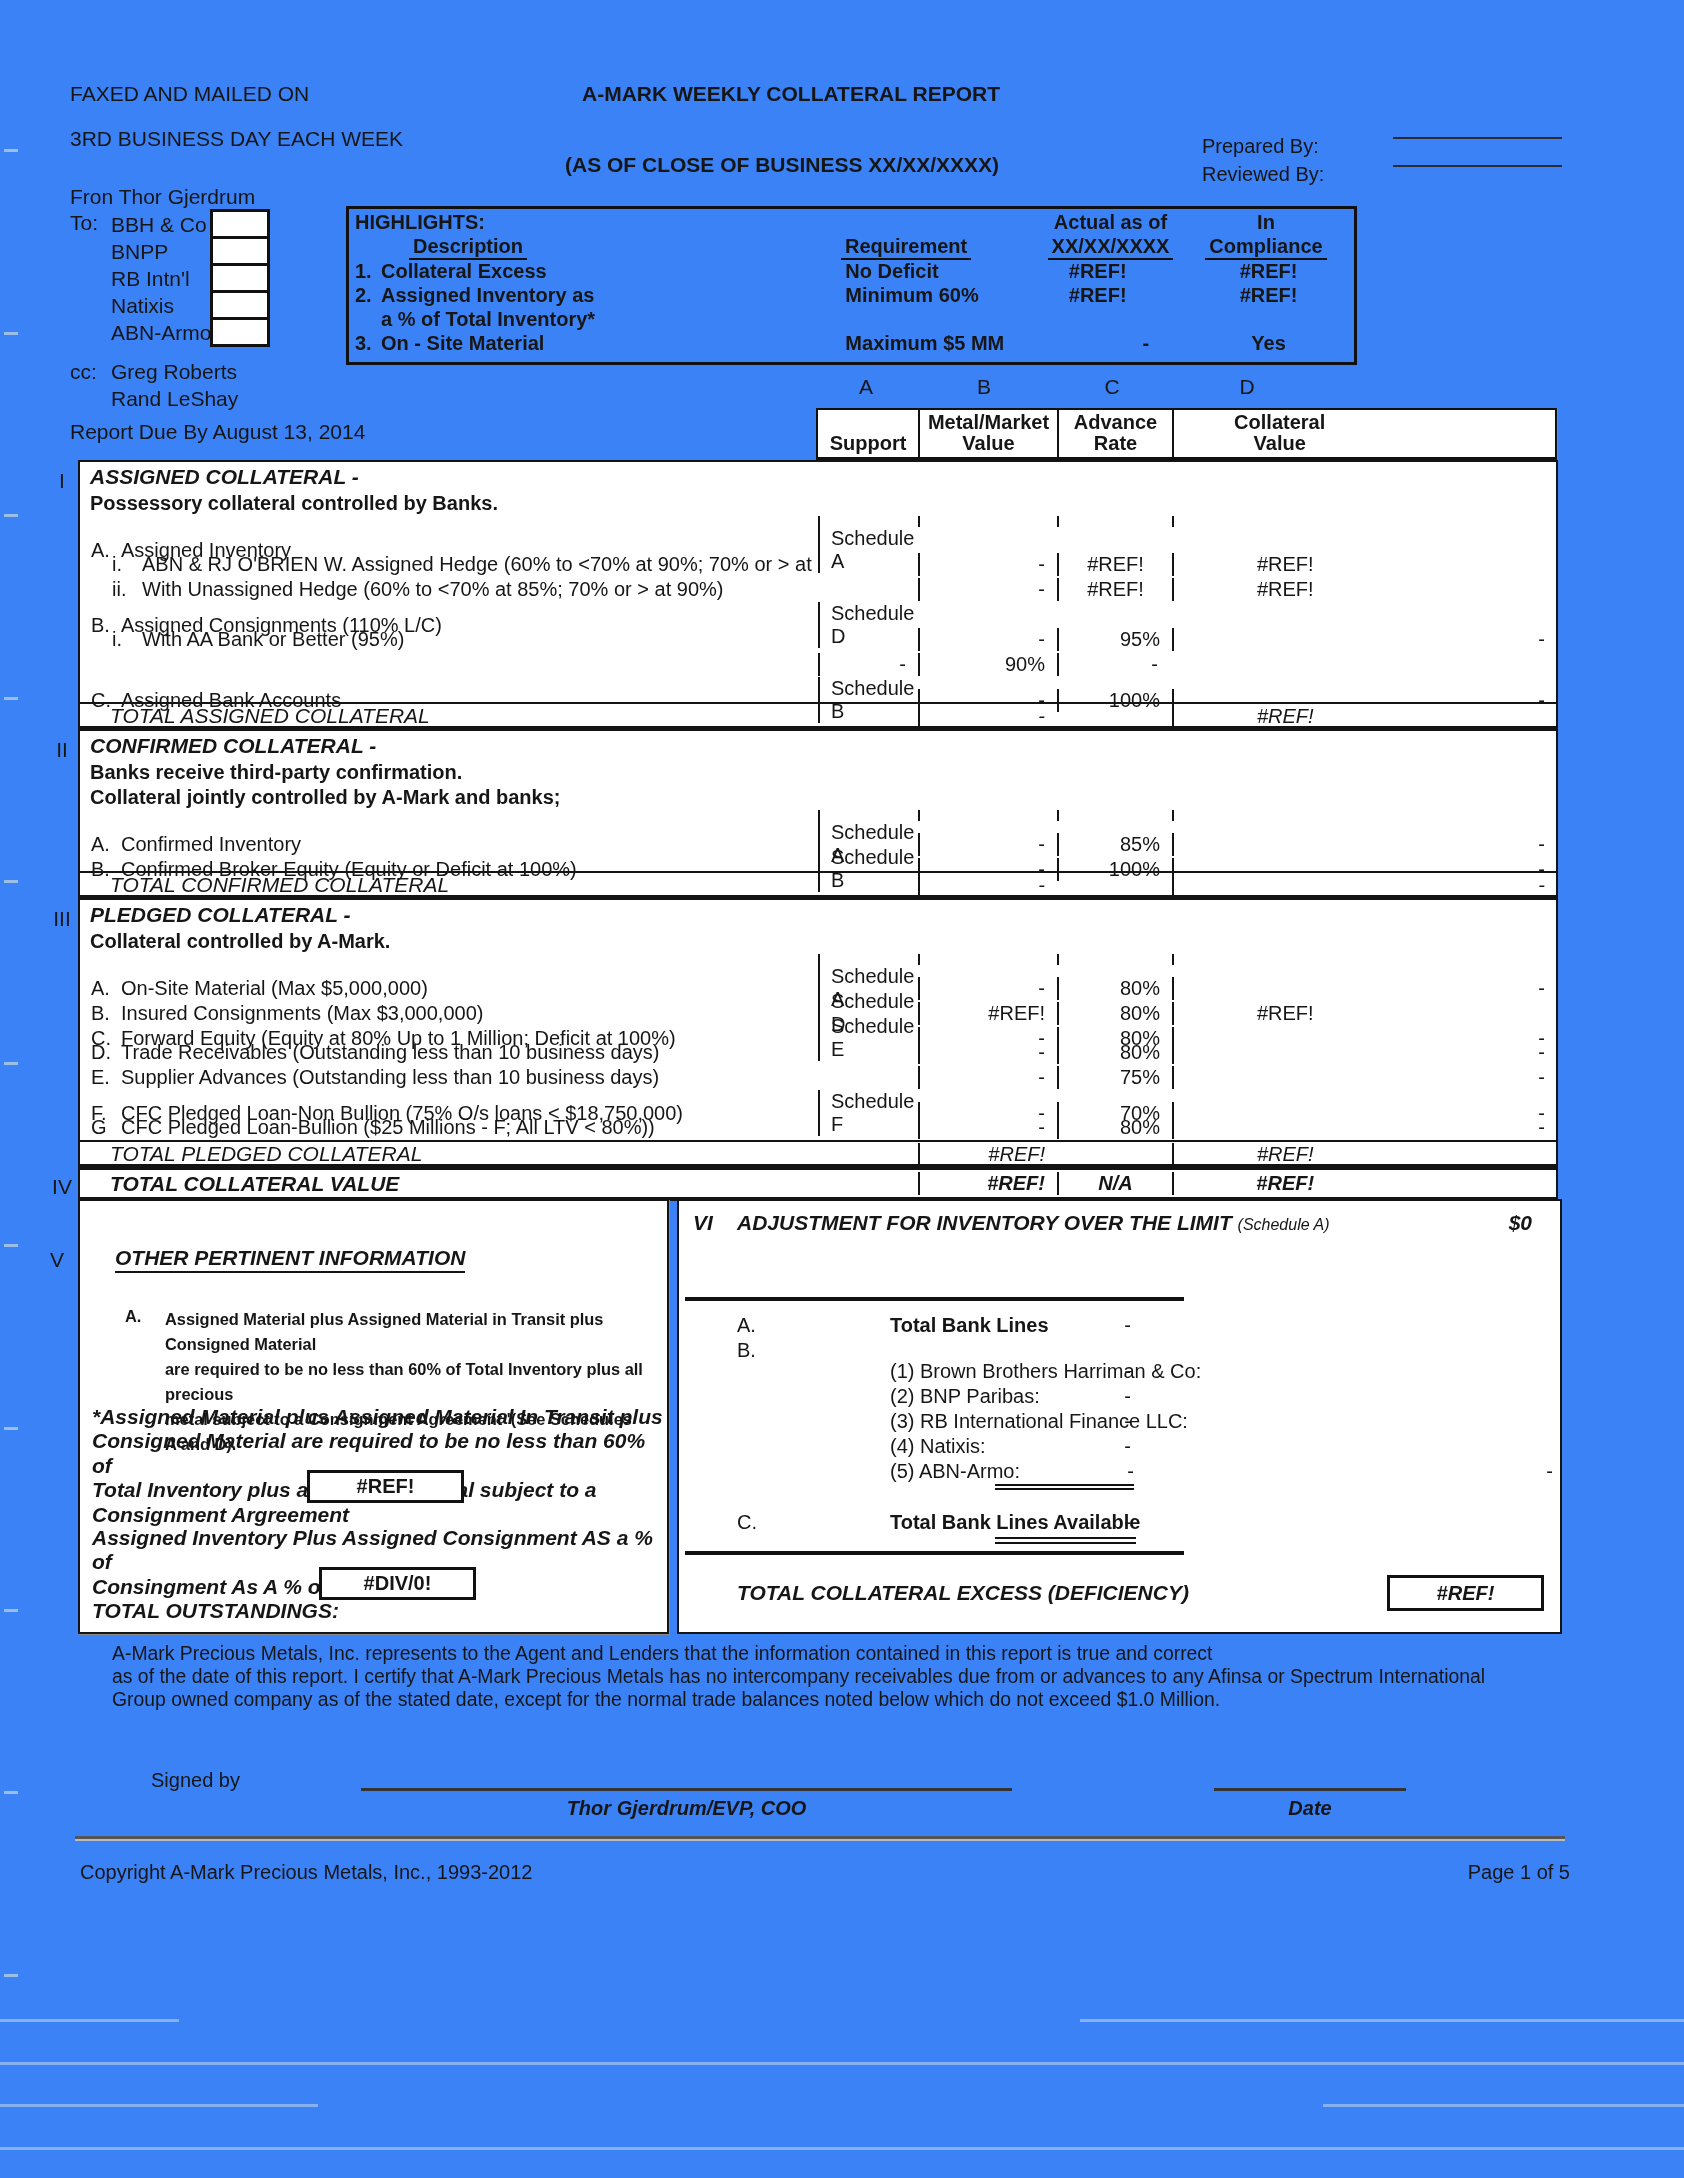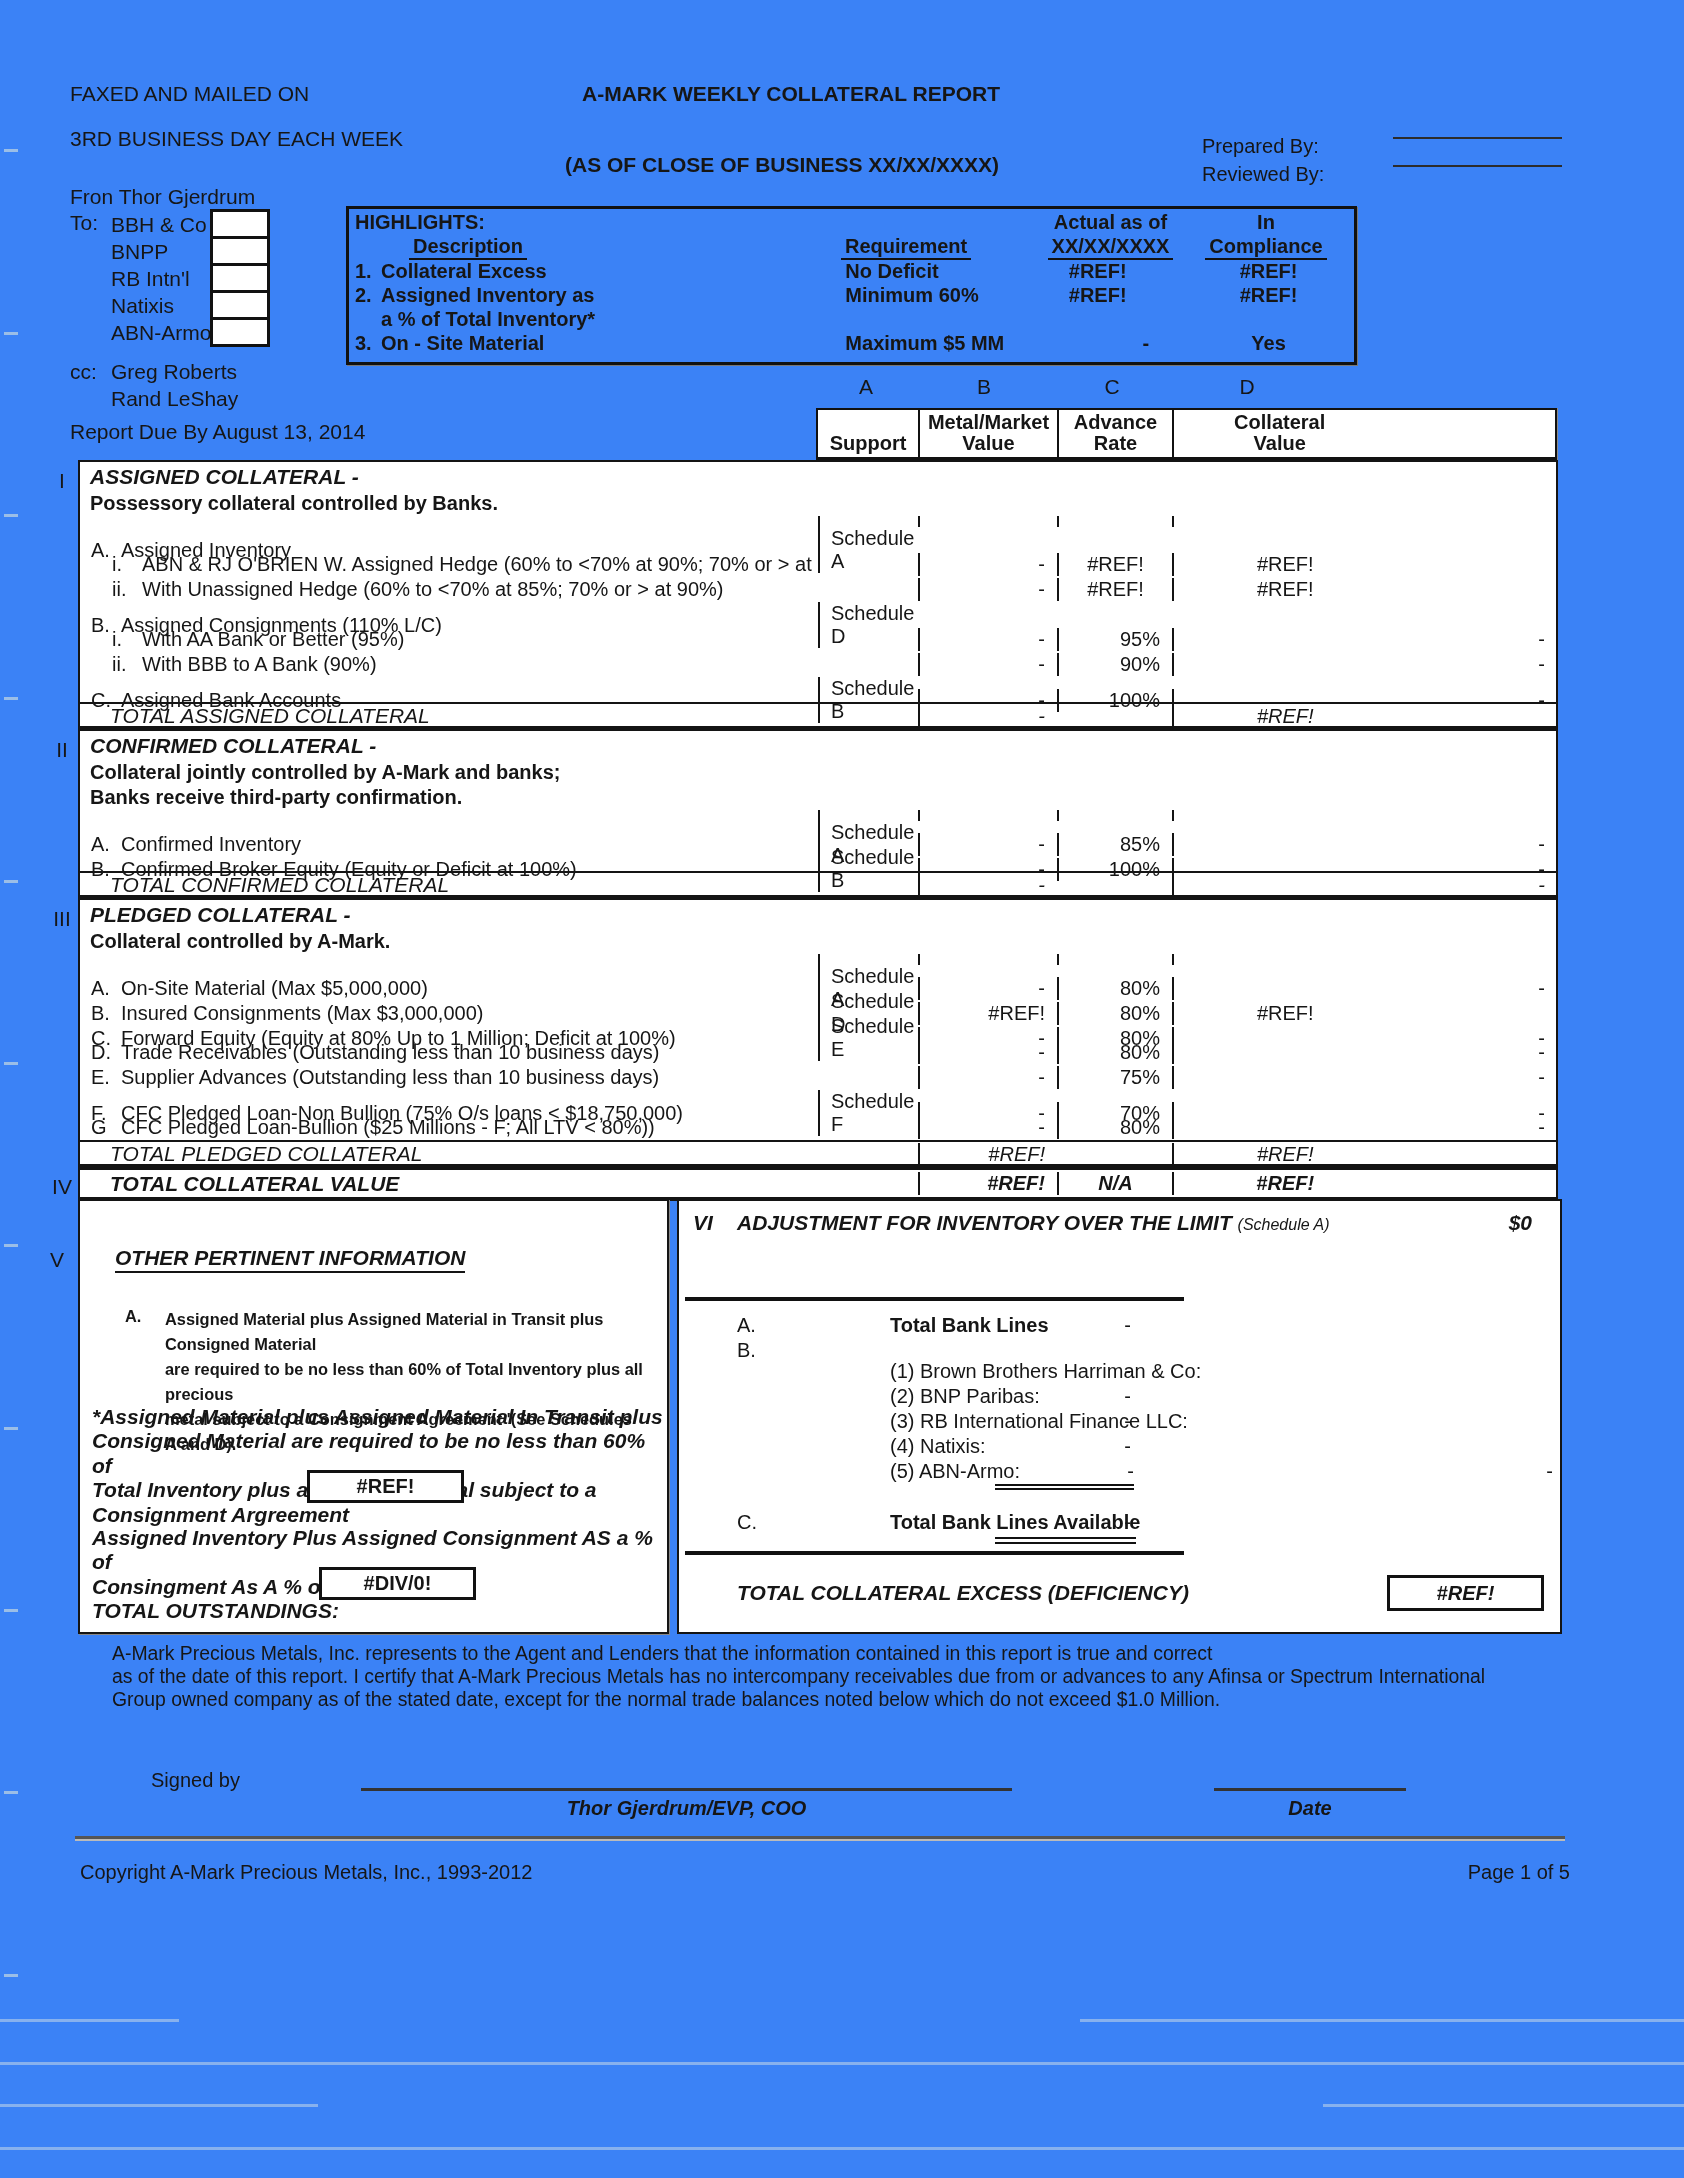--- a/index.html
+++ b/index.html
@@ -285,21 +285,20 @@
             <div class="cb c-val vc"></div>
           </div>
           <div class="grid5 r-item">
             <div class="c-desc"><span class="lbl lv2">i.</span><span>With AA Bank or Better (95%)</span></div>
             <div class="cb c-sup"></div>
             <div class="cb c-val br">-</div>
             <div class="cb c-val cr">95%</div>
             <div class="cb c-val vr">-</div>
           </div>
           <div class="grid5 r-item">
-            <div class="c-desc"><span class="lbl lv2">ii.</span><span>With BBB to A Bank (90%)</span></div>
             <div class="cb c-sup"></div>
             <div class="cb c-val br">-</div>
             <div class="cb c-val cr">90%</div>
             <div class="cb c-val vr">-</div>
           </div>
           <div class="grid5 r-item">
             <div class="c-desc"><span class="lbl lv1">C.</span><span>Assigned Bank Accounts</span></div>
             <div class="cb c-sup">Schedule B</div>
             <div class="cb c-val br">-</div>
             <div class="cb c-val cr">100%</div>
@@ -315,28 +314,28 @@
         <div class="sec">
           <span class="rnum">II</span>
           <div class="grid5 r-title">
             <div class="c-desc"><span class="sec-title">CONFIRMED COLLATERAL -</span></div>
             <div class="cb"></div>
             <div class="cb"></div>
             <div class="cb"></div>
             <div class="cb"></div>
           </div>
           <div class="grid5 r-sub">
+            <div class="c-desc"><span class="sec-sub">Banks receive third-party confirmation.</span></div>
+            <div class="cb"></div>
+            <div class="cb"></div>
+            <div class="cb"></div>
+            <div class="cb"></div>
+          </div>
+          <div class="grid5 r-sub">
             <div class="c-desc"><span class="sec-sub">Collateral jointly controlled by A-Mark and banks;</span></div>
-            <div class="cb"></div>
-            <div class="cb"></div>
-            <div class="cb"></div>
-            <div class="cb"></div>
-          </div>
-          <div class="grid5 r-sub">
-            <div class="c-desc"><span class="sec-sub">Banks receive third-party confirmation.</span></div>
             <div class="cb"></div>
             <div class="cb"></div>
             <div class="cb"></div>
             <div class="cb"></div>
           </div>
           <div class="grid5 r-gap">
             <div class="c-desc"></div>
             <div class="cb"></div>
             <div class="cb"></div>
             <div class="cb"></div>

